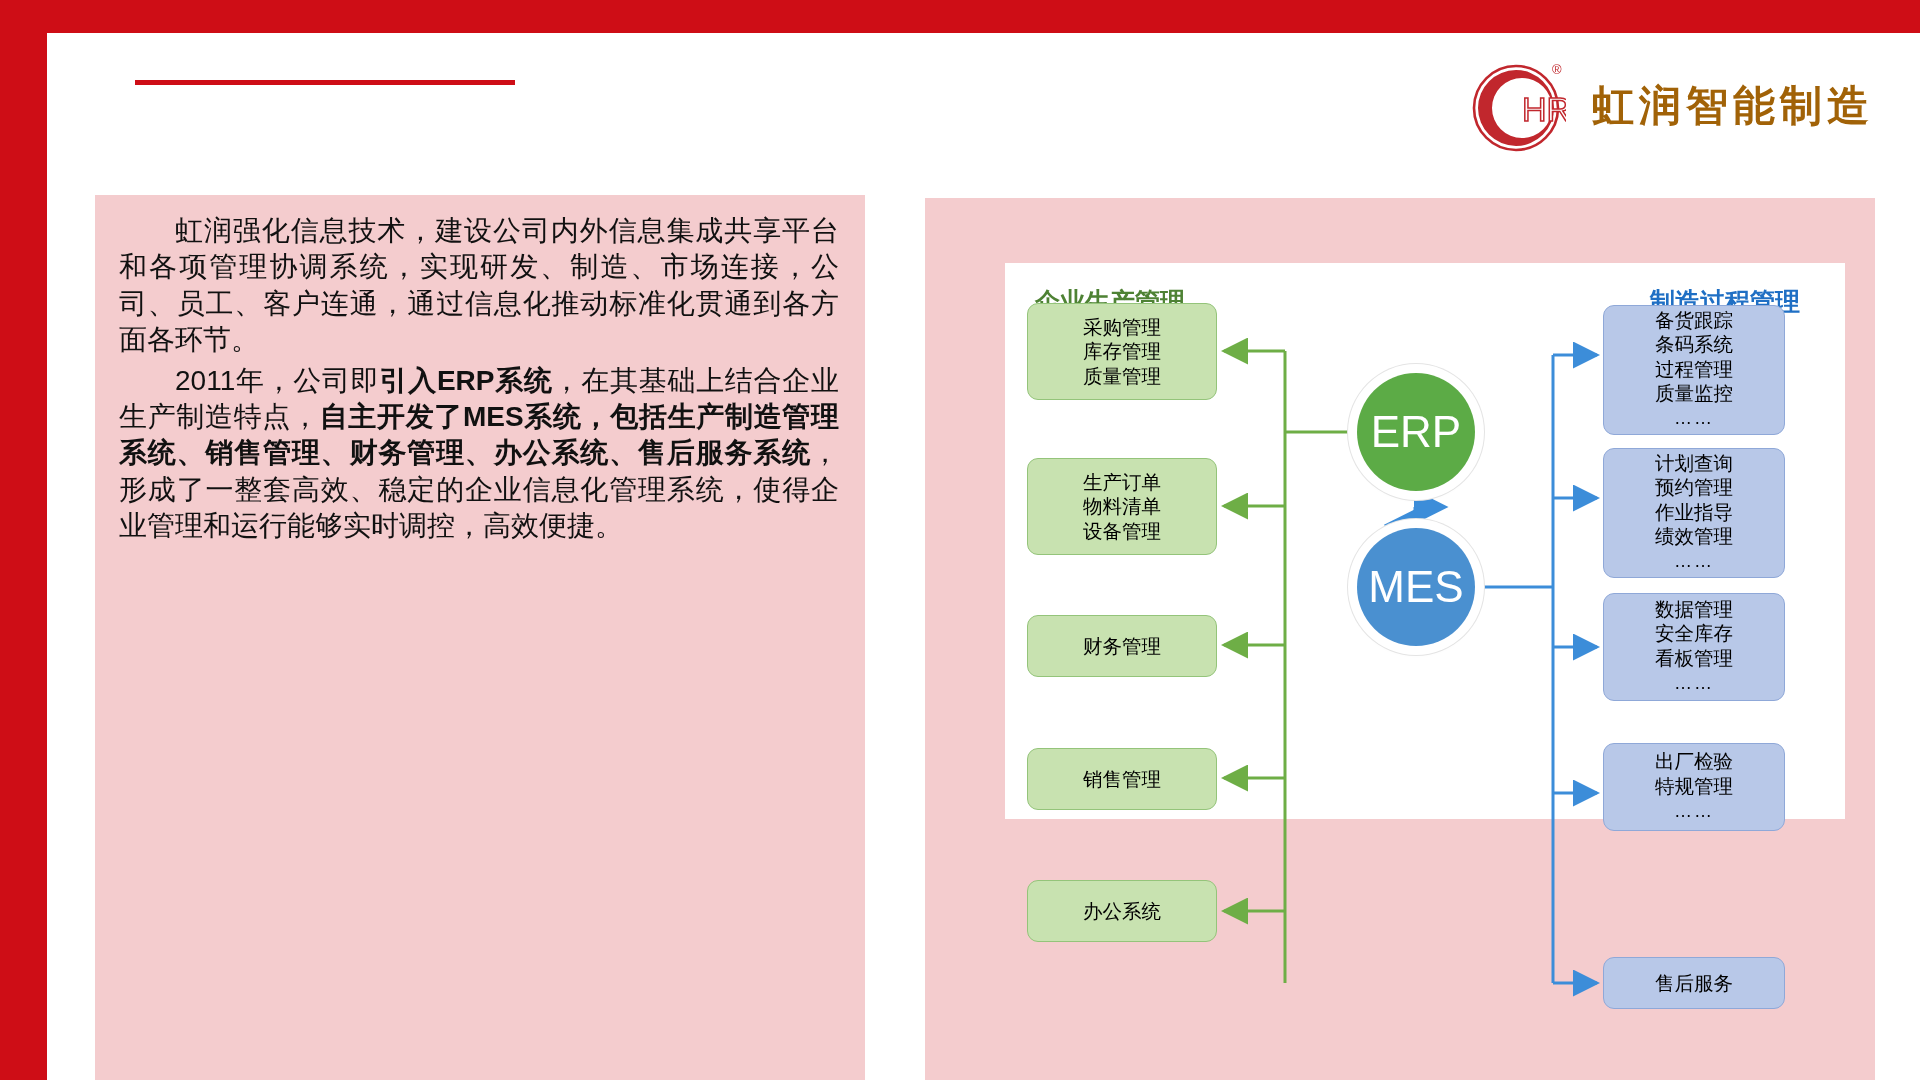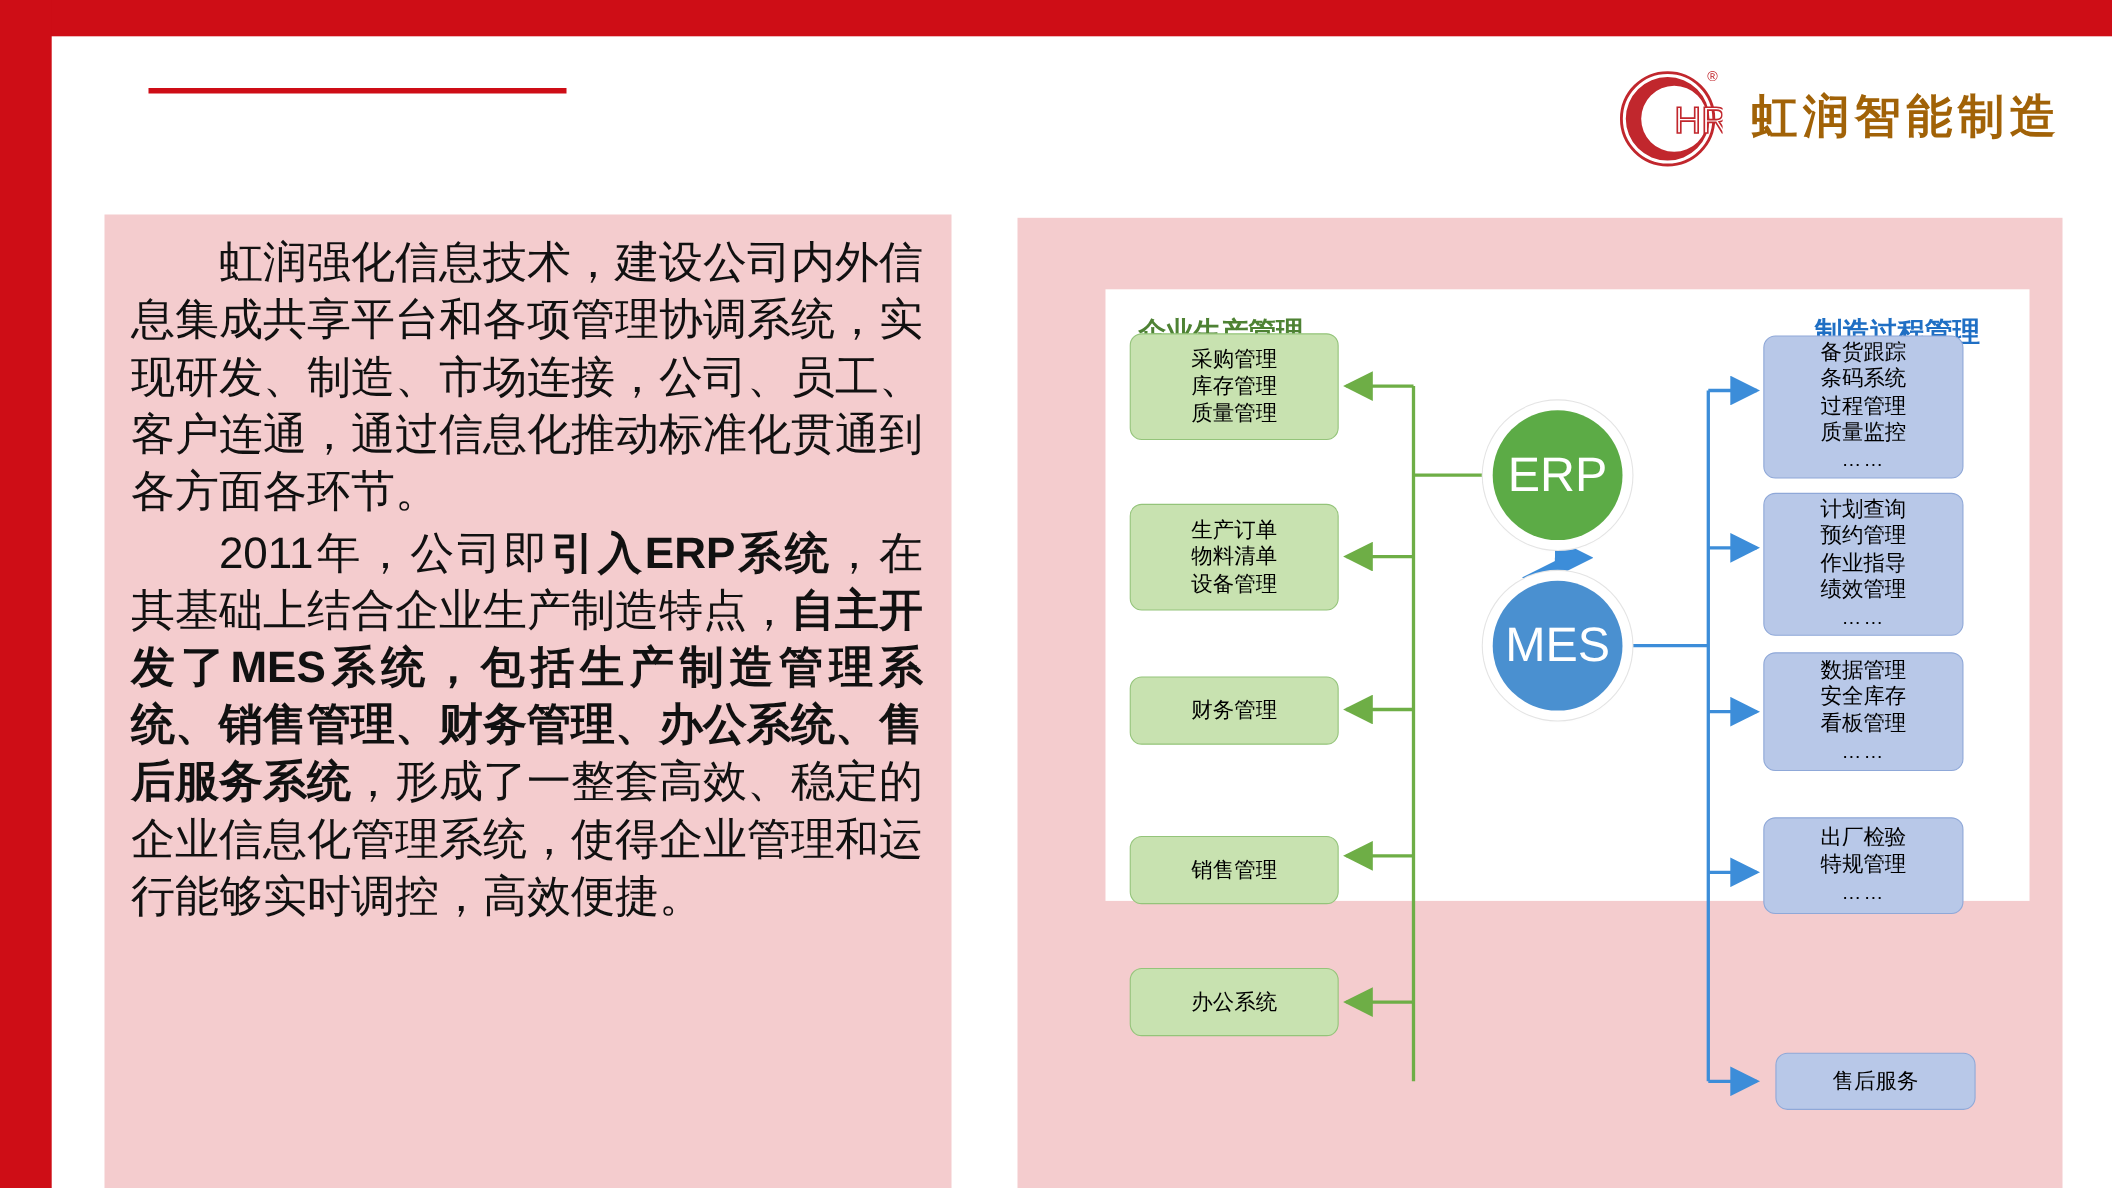--- a/index.html
+++ b/index.html
@@ -46,21 +46,21 @@
     color: #a16207; font-size: 42px; font-weight: bold; letter-spacing: 5px;
     white-space: nowrap;
   }
 
   
   .text-panel {
     position: absolute; left: 95px; top: 195px; width: 770px; height: 885px;
     background: #F4CCCE; padding: 18px 26px 0 24px;
   }
   .para {
-    color: #111111; font-size: 40px; line-height: 1.30;
+    color: #111111; font-size: 28px; line-height: 1.30;
     text-indent: 2em; text-align: justify; letter-spacing: 0px;
   }
   .para + .para { margin-top: 4px; }
   .para b { font-weight: bold; }
 
   
   .diagram-panel {
     position: absolute; left: 925px; top: 198px; width: 950px; height: 882px;
     background: #F4CCCE;
   }
@@ -178,21 +178,21 @@
           <span class="line">质量管理</span>
         </div>
       <div class="gbox" style="top:195px;height:97px;">
           <span class="line">生产订单</span>
           <span class="line">物料清单</span>
           <span class="line">设备管理</span>
         </div>
       <div class="gbox" style="top:352px;height:62px;">
           <span class="line">财务管理</span>
         </div>
-      <div class="gbox" style="top:485px;height:62px;margin-top:12px;">
+      <div class="gbox" style="top:485px;height:62px;">
           <span class="line">销售管理</span>
         </div>
       <div class="gbox" style="top:617px;height:62px;">
           <span class="line">办公系统</span>
         </div>
 
       <div class="bbox" style="top:42px;height:130px;">
           <span class="line">备货跟踪</span>
           <span class="line">条码系统</span>
           <span class="line">过程管理</span>
@@ -210,21 +210,21 @@
           <span class="line">数据管理</span>
           <span class="line">安全库存</span>
           <span class="line">看板管理</span>
           <span class="line dots">……</span>
         </div>
       <div class="bbox" style="top:480px;height:88px;">
           <span class="line">出厂检验</span>
           <span class="line">特规管理</span>
           <span class="line dots">……</span>
         </div>
-      <div class="bbox" style="top:694px;height:52px;margin-left:11px;">
+      <div class="bbox" style="top:694px;height:52px;">
           <span class="line">售后服务</span>
         </div>
 
       <div class="hub erp">ERP</div>
       <div class="hub mes">MES</div>
 
     </div>
   </div>
 
 </div>

